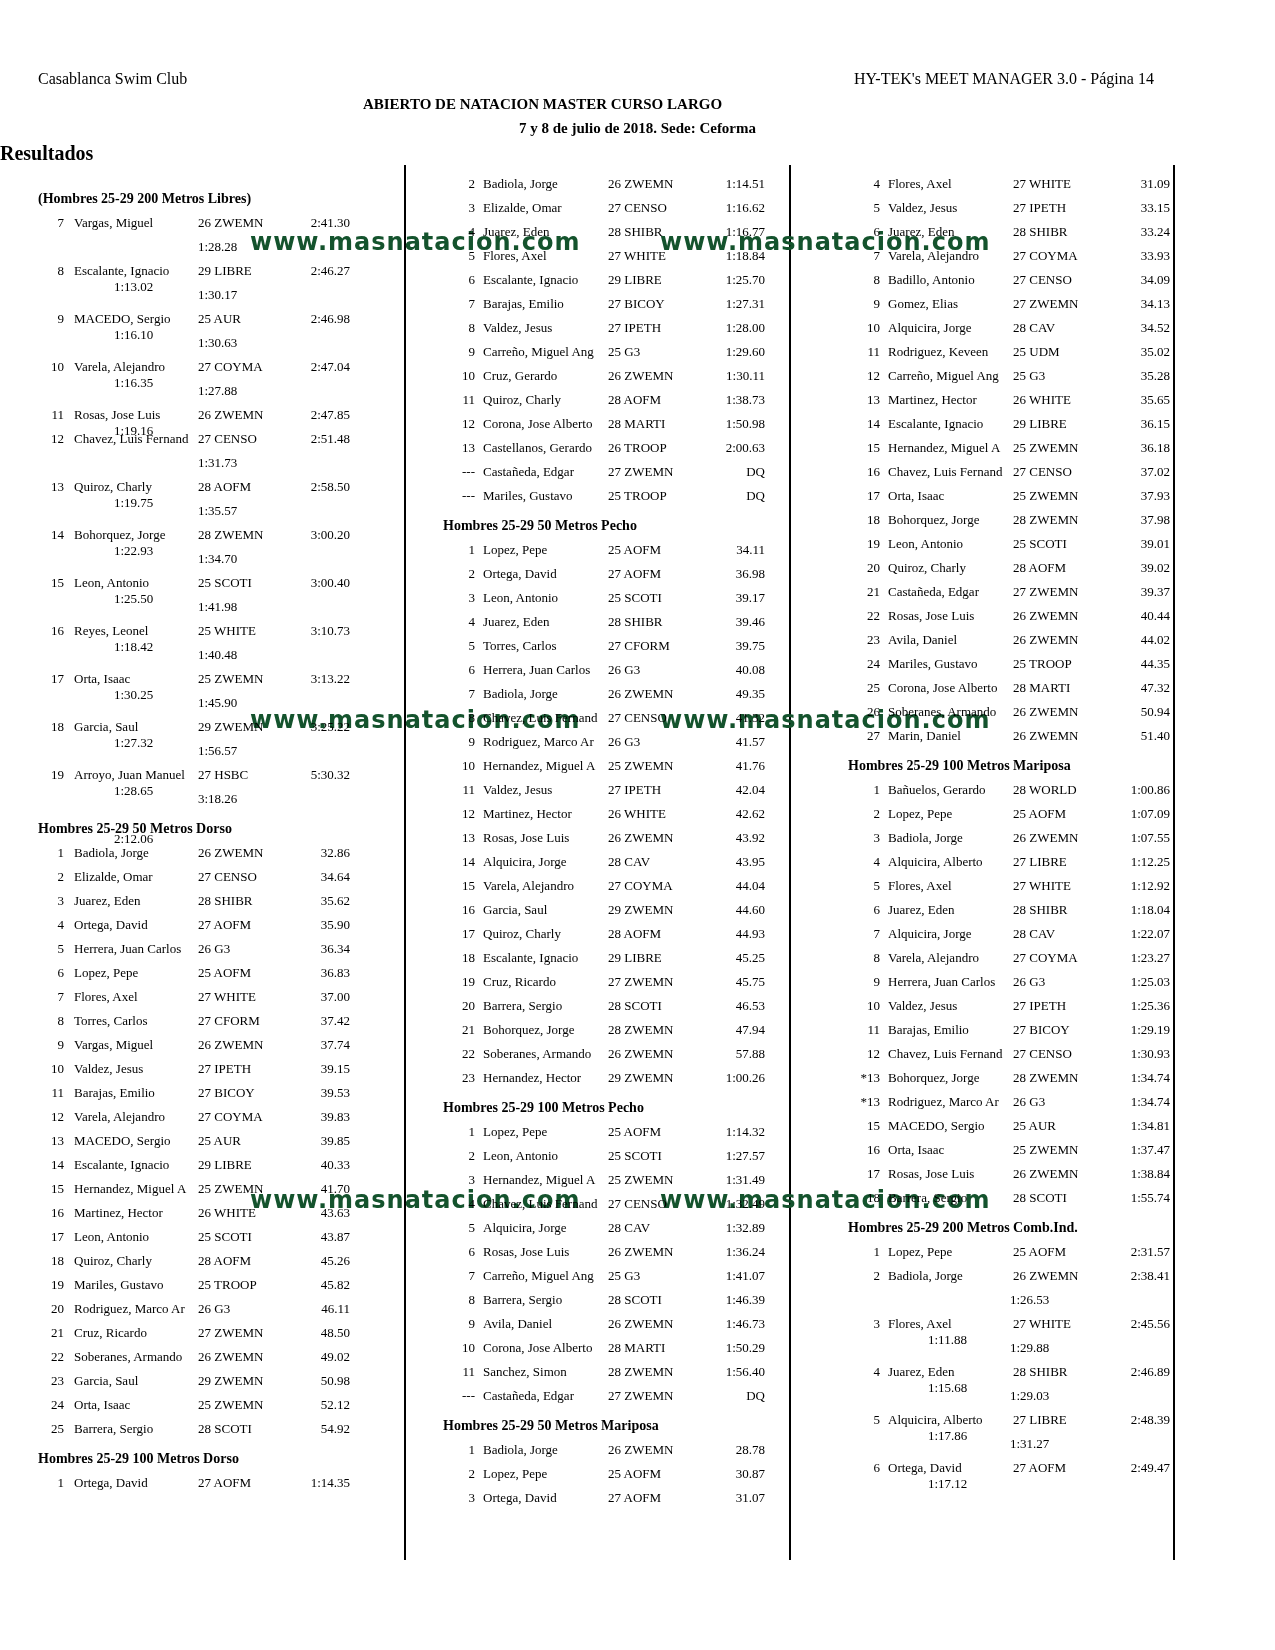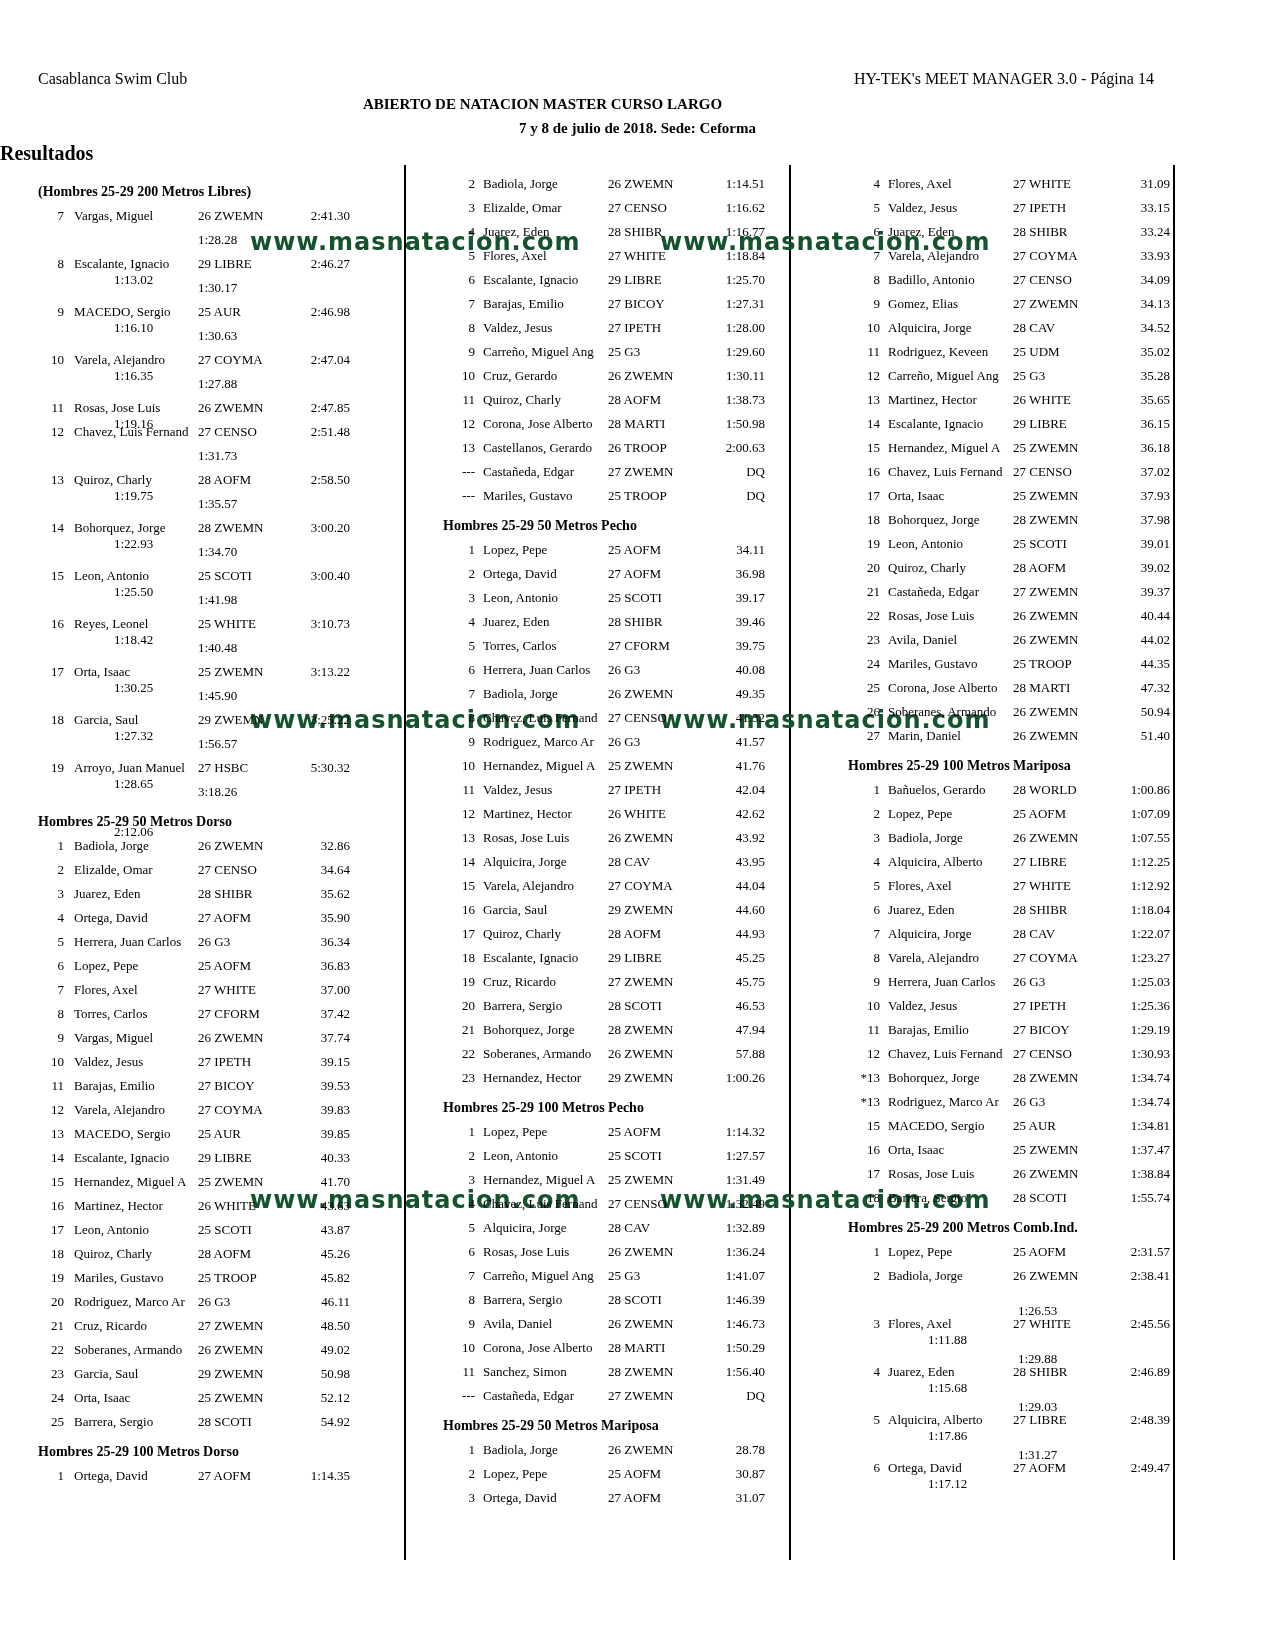--- a/index.html
+++ b/index.html
@@ -11,34 +11,34 @@
   .hdr-right { position: absolute; left: 815px; top: 70px; font-size: 16px; margin-left: 39px; }
   .title1 { position: absolute; left: 0; width: 1085px; top: 96px; text-align: center; font-size: 15px; font-weight: bold; }
   .title2 { position: absolute; left: 0; width: 1275px; top: 120px; text-align: center; font-size: 15px; font-weight: bold; }
   .title3 { position: absolute; left: 0; width: 1275px; top: 142px; font-size: 20px; font-weight: bold; }
   .vline { position: absolute; width: 2px; background: #000; }
   .col { position: absolute; top: 172px; font-size: 13px; }
   .col1 { left: 38px; width: 340px; }
   .col2 { left: 443px; width: 340px; }
   .col3 { left: 848px; width: 340px; }
   .event-title { font-weight: bold; font-size: 14px; height: 24px; line-height: 24px; white-space: nowrap; margin-top: 6px; }
-  .event-title.first { margin-top: 8px; }
+  .event-title.first { margin-top: 15px; }
   .row { position: relative; height: 24px; line-height: 24px; white-space: nowrap; }
   .place { position: absolute; left: 0; width: 26px; text-align: right; }
   .name { position: absolute; left: 36px; width: 122px; overflow: hidden; }
   .team { position: absolute; left: 160px; width: 90px; }
   .time { position: absolute; left: 240px; width: 72px; text-align: right; }
   .split1 { position: absolute; left: 76px; margin-top: 40px; }
   .split2 { position: absolute; left: 160px; }
   .col2 .place, .col3 .place { width: 32px; }
   .col2 .name, .col3 .name { left: 40px; }
   .col2 .team, .col3 .team { left: 165px; }
   .col2 .time, .col3 .time { left: 250px; }
   .col3 .split1 { left: 80px; }
-  .col3 .split2 { left: 170px; margin-top: 11px; }
+  .col3 .split2 { left: 162px; }
   .watermark { position: absolute; color: #14532d; font-family: "DejaVu Sans", sans-serif; font-size: 24px; font-weight: bold; letter-spacing: 1px; pointer-events: none; }
 </style>
 </head>
 <body>
 
 <div class="hdr-left">Casablanca Swim Club</div>
 <div class="hdr-right">HY-TEK's MEET MANAGER 3.0 - Página 14</div>
 <div class="title1">ABIERTO DE NATACION MASTER CURSO LARGO</div>
 <div class="title2">7 y 8 de julio de 2018. Sede: Ceforma</div>
 <div class="title3">Resultados</div>

